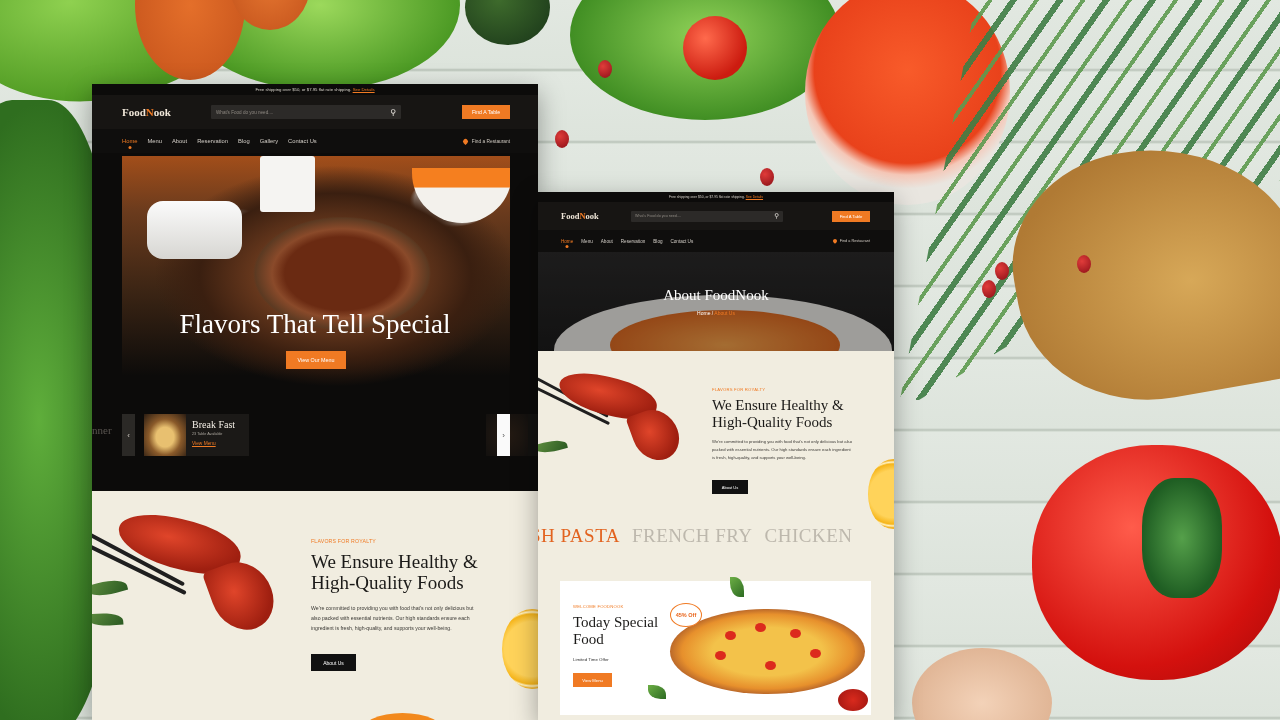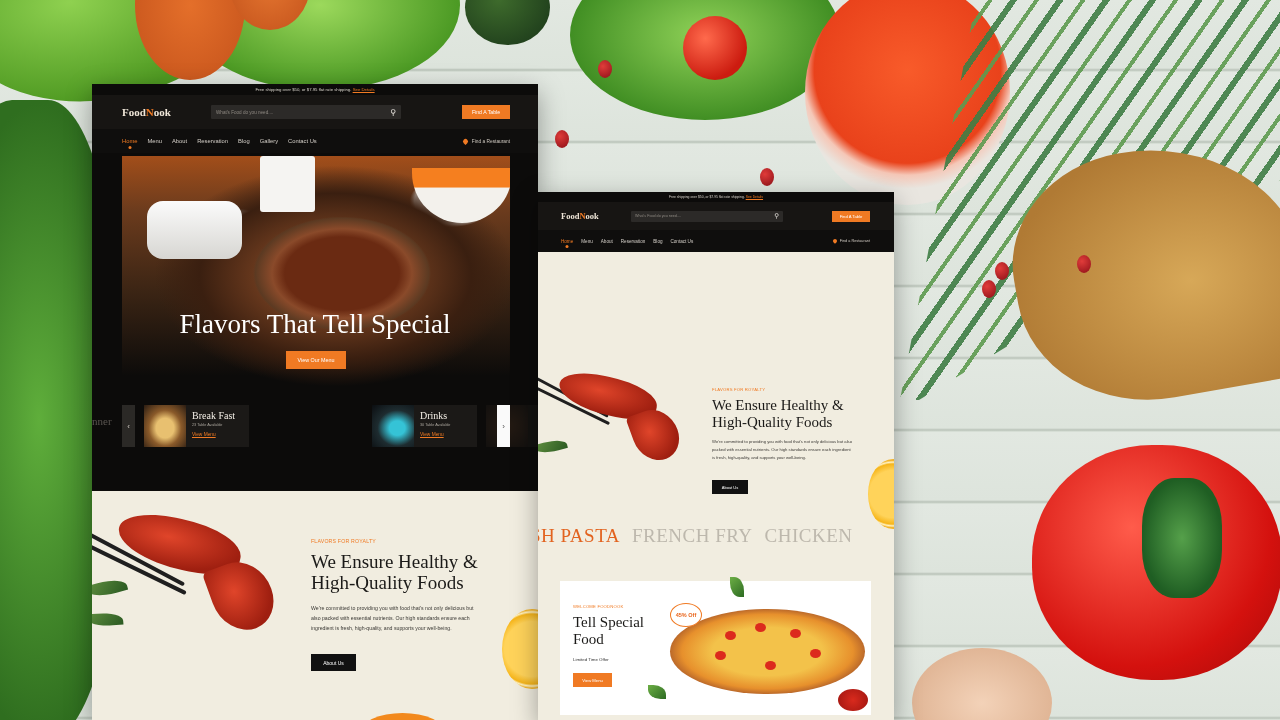--- a/index.html
+++ b/index.html
@@ -76,21 +76,21 @@
       linear-gradient(180deg, #a24e1a 0%, #6b3b1d 22%, #3a2414 55%, #0c0b0a 88%);
   }
   .plate { position: absolute; left: 130px; top: 60px; width: 180px; height: 115px; border-radius: 50%;
     background: radial-gradient(ellipse, #6a2a12 0 45%, #8a4a2a 55%, #5c3a22 68%, transparent 70%); }
   .bowl-white { position: absolute; left: 25px; top: 45px; width: 95px; height: 58px; border-radius: 16px; background: linear-gradient(#fbfbfb, #d7d6d2); }
   .bowl-salad { position: absolute; left: 290px; top: 12px; width: 100px; height: 55px; border-radius: 0 0 50px 50px; background: linear-gradient(180deg, #f57f1f 0 35%, #f3f1ec 36%); }
   .mug { position: absolute; left: 138px; top: 0; width: 55px; height: 56px; background: #f5f4f2; border-radius: 3px; }
   .hero-title { position: absolute; left: 0; right: 0; top: 225px; text-align: center; color: #fff; font-size: 27px; font-family: "Liberation Serif", serif; }
   .hero-btn { position: absolute; left: 194px; top: 267px; width: 60px; height: 18px; font-size: 5.4px; }
 
-  .carousel { position: absolute; left: 0; top: 321px; width: 446px; height: 44px; padding-left: 23px; }
+  .carousel { position: absolute; left: 0; top: 330px; width: 446px; height: 44px; padding-left: 23px; }
   .carousel .ghost { position: absolute; left: 0; top: 10px; color: #5a5550; font-family: "Liberation Serif", serif; font-size: 11px; }
   .car-prev { position: absolute; left: 30px; top: 0; width: 13px; height: 42px; background: #2b2926; color: #cfcac3; font-size: 8px; display: flex; align-items: center; justify-content: center; }
   .car-next { position: absolute; left: 405px; top: 0; width: 13px; height: 42px; background: #fafafa; color: #555; font-size: 8px; display: flex; align-items: center; justify-content: center; }
   .cat-card { position: absolute; top: 0; width: 105px; height: 42px; background: #1b1917; display: flex; }
   .cat-card .thumb { width: 42px; height: 42px; }
   .cat-card .info { padding: 5px 0 0 6px; }
   .cat-card .title { font-family: "Liberation Serif", serif; color: #f4efe6; font-size: 10px; }
   .cat-card .sub { color: #a9a49c; font-size: 3.8px; margin-top: 2px; }
   .cat-card .link { color: #f07a23; font-size: 4.8px; text-decoration: underline; margin-top: 5px; display: block; }
   .thumb.breakfast { background: radial-gradient(ellipse at 50% 55%, #e8c070 0 30%, #8a5a2a 55%, #2a1c12); }
@@ -222,28 +222,20 @@
         <span>‹</span>
       </div>
     <div class="cat-card" style="left:52px">
       <div class="thumb breakfast"></div>
       <div class="info">
         <div class="title">Break Fast</div>
         <div class="sub">23 Table Available</div>
         <span class="link">View Menu</span>
       </div>
     </div>
-    <div class="cat-card" style="left:280px">
-      <div class="thumb drinks"></div>
-      <div class="info">
-        <div class="title">Drinks</div>
-        <div class="sub">30 Table Available</div>
-        <span class="link">View Menu</span>
-      </div>
-    </div>
     <div class="cat-card" style="left:394px;width:52px;opacity:.5">
       <div class="thumb dinner"></div>
     </div>
     <div class="car-next">
         <span>›</span>
       </div>
   </div>
 
   <div class="about-left cream" id="about-left">
     <div class="chopstick" style="left:-5px;top:40px;width:110px;transform:rotate(28deg)"></div>
@@ -281,20 +273,29 @@
     <span class="item">About</span>
     <span class="item">Reservation</span>
     <span class="item">Blog</span>
     <span class="item">Contact Us</span>
     <span class="find">
       <span class="pin"></span>
       <span>Find a Restaurant</span>
     </span>
   </div>
 
+  <div class="banner-right">
+    <div class="bowl"></div>
+    <div class="pasta"></div>
+    <div class="shade"></div>
+    <div class="title">About FoodNook</div>
+    <div class="crumbs">
+      <span>Home</span><span> / </span><span class="cur">About Us</span>
+    </div>
+  </div>
 
   <div id="about-right">
     <div class="chopstick" style="left:-5px;top:24px;width:85px;height:3px;transform:rotate(28deg)"></div>
     <div class="chopstick" style="left:-5px;top:34px;width:85px;height:3px;transform:rotate(26deg)"></div>
     <div class="lobster" style="left:20px;top:26px;width:100px;height:38px;transform:rotate(12deg)"></div>
     <div class="lobster" style="left:95px;top:58px;width:45px;height:52px;border-radius:10% 60% 50% 60%;transform:rotate(-20deg)"></div>
     <div class="leaf" style="left:-3px;top:90px;width:32px;height:11px;transform:rotate(-15deg)"></div>
     <div class="lemon" style="left:330px;top:108px;width:50px;height:70px"></div>
 
     <div class="eyebrow">Flavors For Royalty</div>
@@ -302,21 +303,21 @@
     <div class="body-text">We're committed to providing you with food that's not only delicious but also packed with essential nutrients. Our high standards ensure each ingredient is fresh, high-quality, and supports your well-being.</div>
     <div class="btn-dark">About Us</div>
   </div>
 
   <div class="marquee">
     <span class="hl">SH PASTA</span><span class="dim">FRENCH FRY</span><span class="dim">CHICKEN</span>
   </div>
 
   <div class="special-card">
     <div class="eyebrow">Welcome FoodNook</div>
-    <div class="h2">Tell Special Food</div>
+    <div class="h2">Today Special Food</div>
     <div class="sub">Limited Time Offer</div>
     <div class="btn-orange">View Menu</div>
     <div class="pizza">
       <span class="top" style="left:55px;top:22px"></span>
       <span class="top" style="left:85px;top:14px"></span>
       <span class="top" style="left:120px;top:20px"></span>
       <span class="top" style="left:45px;top:42px"></span>
       <span class="top" style="left:140px;top:40px"></span>
       <span class="top" style="left:95px;top:52px"></span>
     </div>

